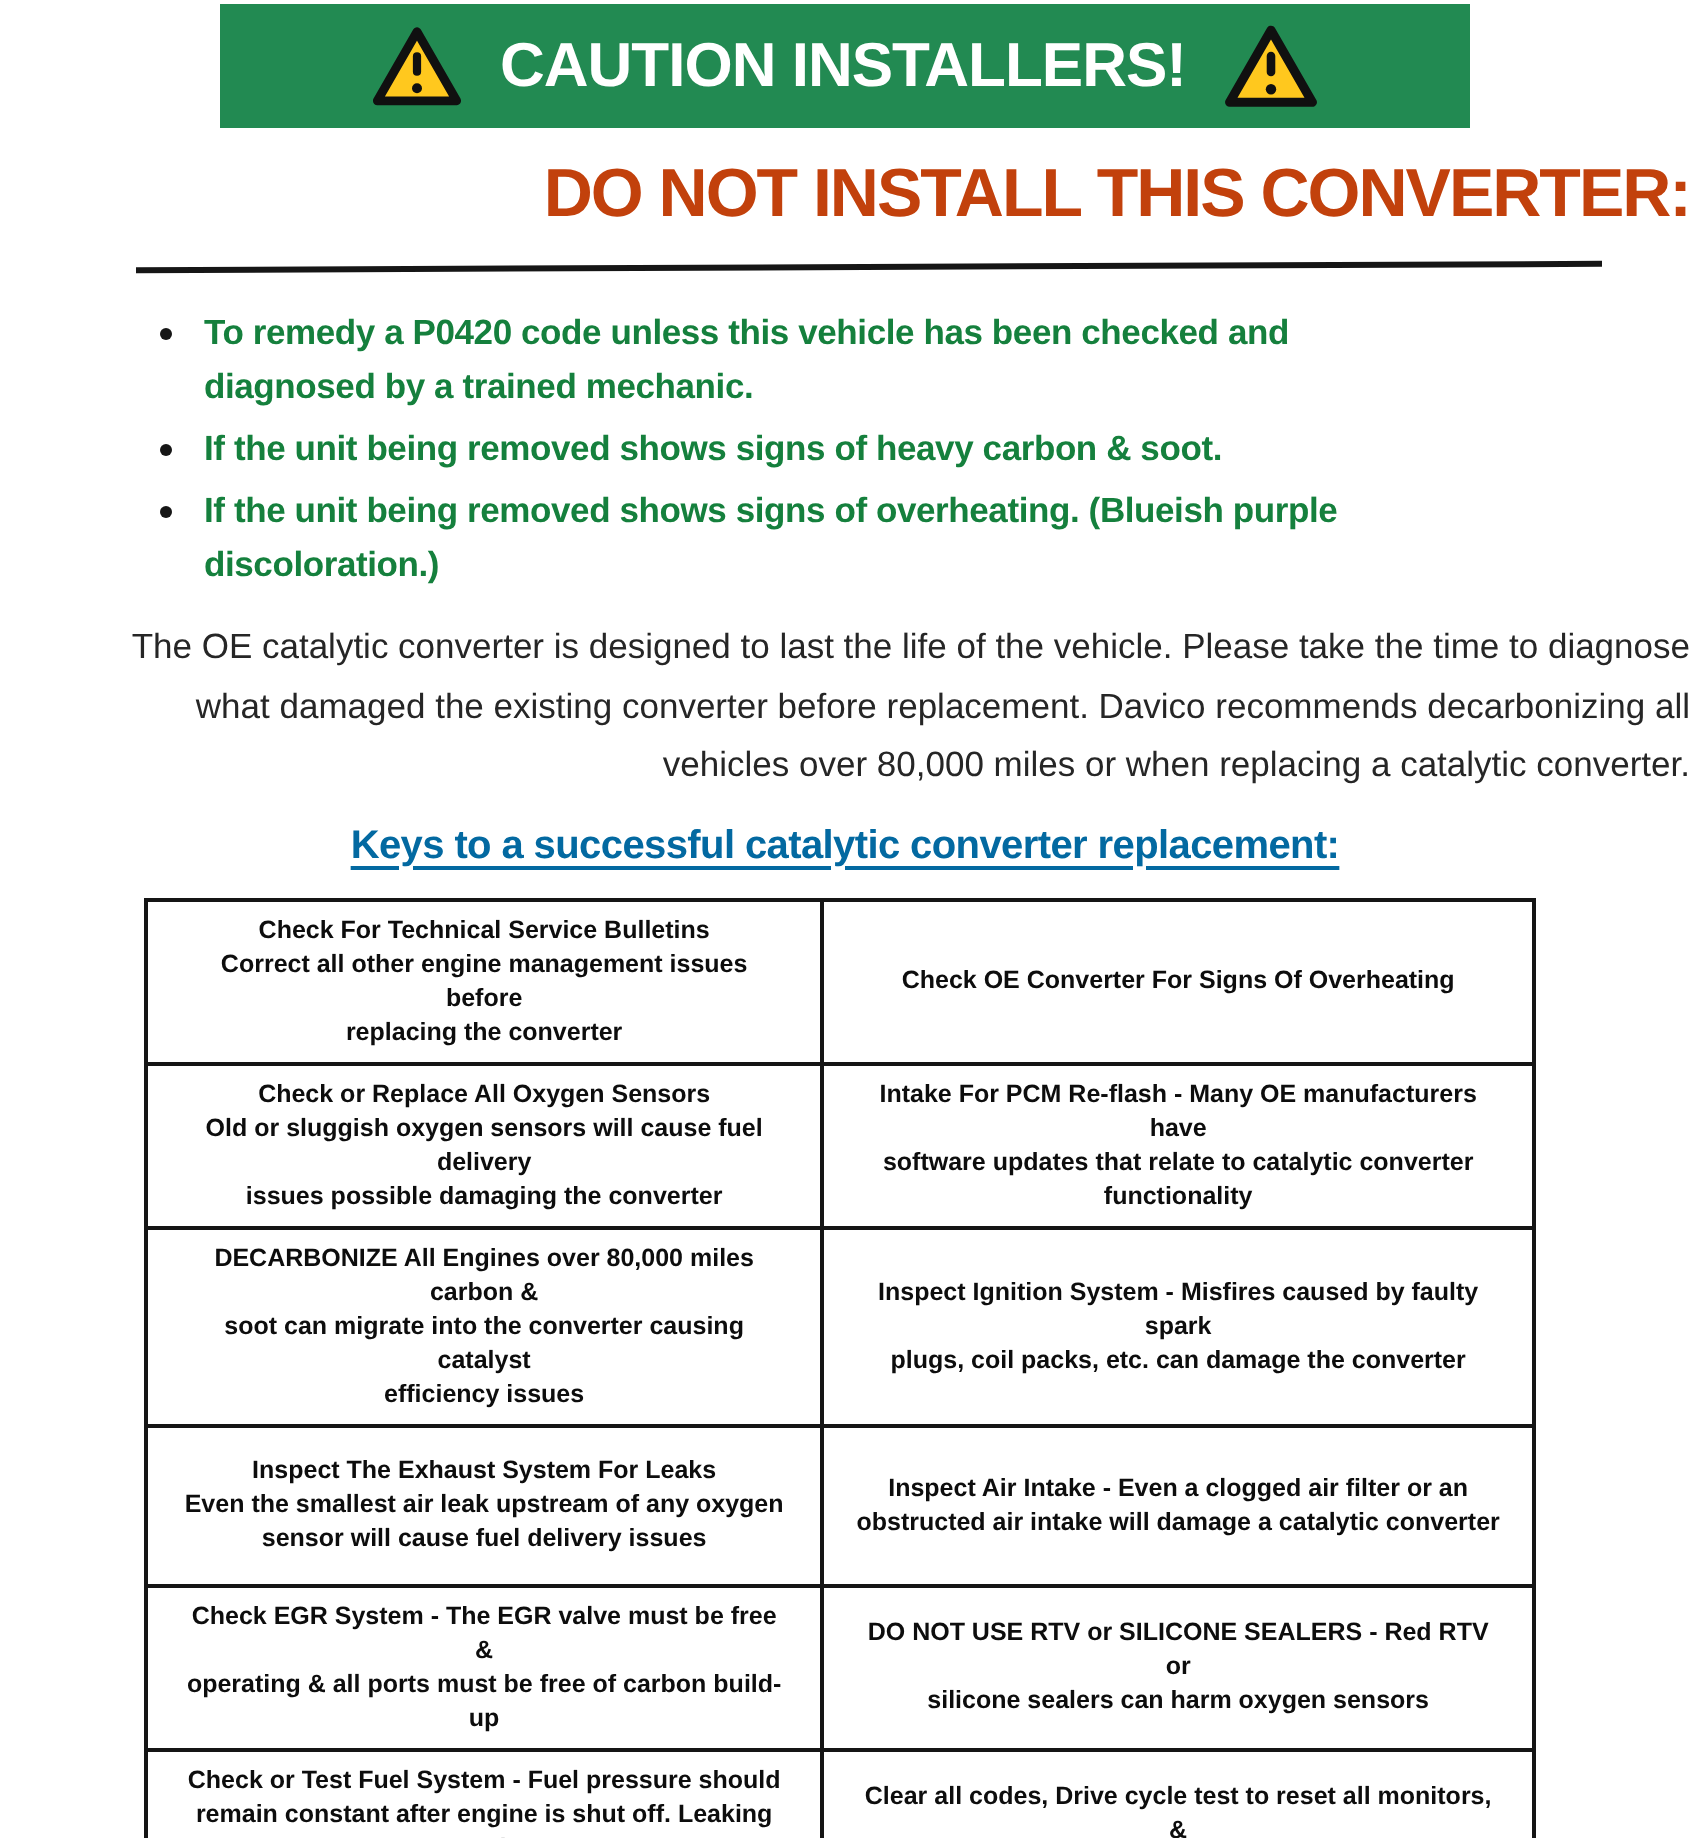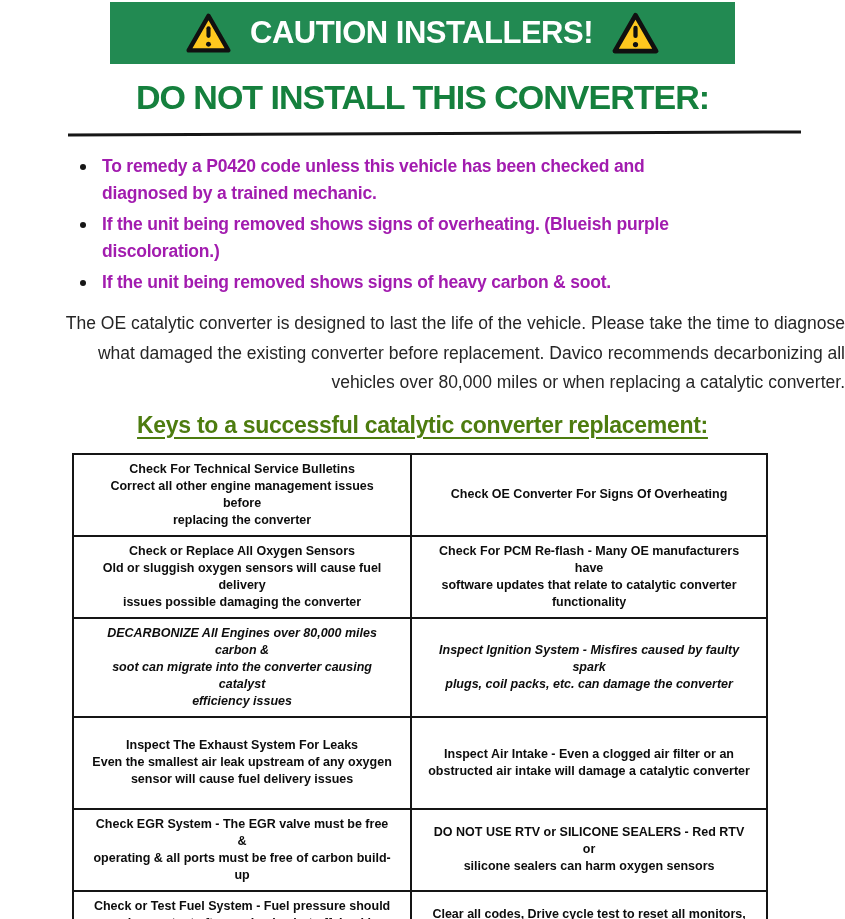--- a/index.html
+++ b/index.html
@@ -17,69 +17,69 @@
     display:flex; align-items:center; justify-content:center; gap:18px;
   }
   .banner-text {
     color:#ffffff; font-weight:bold; font-size:31px; letter-spacing:-0.5px;
     white-space:nowrap;
   }
   .tri { display:block; line-height:0; }
 
   
   .heading {
-    margin:14px 0 0 0; text-align:center;
-    font-size:34px; font-weight:bold; letter-spacing:-1px; color:#15803d;
+    margin:14px 0 0 0; text-align:right;
+    font-size:34px; font-weight:bold; letter-spacing:-1px; color:#c2410c;
   }
 
   
   .rule {
     width:733px; height:3px; background:#161616;
     margin:15px 0 0 68px; transform:rotate(-0.25deg);
   }
 
   
   .warnings { margin:18px 0 0 80px; padding:0; list-style:none; width:665px; }
   .warnings li { display:flex; gap:16px; margin-bottom:4px; }
   .dot { flex:none; width:6px; height:6px; border-radius:50%; background:#161616; margin-top:11px; }
   .li-text {
     white-space:pre-line; font-weight:bold; font-size:17.5px; line-height:27px;
-    letter-spacing:-0.2px; color:#a21caf;
+    letter-spacing:-0.2px; color:#15803d;
   }
 
   
   .body-para {
     margin:13px 0 0 0; text-align:right; white-space:pre-line;
     font-size:17.5px; line-height:29.5px; color:var(--body-text, #262626);
     font-weight:normal;
   }
 
   
   .table-title {
     margin:14px 0 0 0; text-align:center;
-    font-size:23px; font-weight:bold; letter-spacing:-0.3px; color:#4d7c0f;
+    font-size:20px; font-weight:bold; letter-spacing:-0.3px; color:#0369a1;
     text-decoration:underline; text-decoration-thickness:2px; text-underline-offset:4px;
   }
 
   
   table.keys {
     margin:14px 0 0 72px; width:696px;
     border-collapse:collapse; table-layout:fixed;
   }
   table.keys td {
     border:2px solid #151515; padding:6px 16px;
     text-align:center; vertical-align:middle;
     font-weight:bold; font-size:12.5px; line-height:17px; color:#0d0d0d;
     white-space:pre-line;
   }
   td.col-left  { width:48.6%; }
   td.col-right { width:51.4%; }
   td.cell-big  { font-size:15px; line-height:20px;margin-top:24px; }
-  tr.r1 { height:78px; } tr.r2 { height:78px; } tr.r3 { height:79px;font-style:italic; }
-  tr.r4 { height:92px; } tr.r5 { height:65px; } tr.r6 { height:77px; }
+  tr.r1 { height:78px; } tr.r2 { height:78px; } tr.r3 { height:79px; }
+  tr.r4 { height:80px; } tr.r5 { height:65px; } tr.r6 { height:77px; }
 </style>
 </head>
 <body>
 
 <div class="page">
 
   <div class="banner">
     <span class="tri">
       <svg viewBox="0 0 64 58" width="47" height="43" aria-hidden="true">
         <path d="M32 5 L59 52 L5 52 Z" fill="var(--warning-yellow, #ffc81e)" stroke="#101010" stroke-width="6" stroke-linejoin="round"></path>
@@ -102,26 +102,26 @@
   <div class="rule"></div>
 
   <ul class="warnings">
     <li>
       <span class="dot"></span>
       <span class="li-text">To remedy a P0420 code unless this vehicle has been checked and
 diagnosed by a trained mechanic.</span>
     </li>
     <li>
       <span class="dot"></span>
-      <span class="li-text">If the unit being removed shows signs of overheating. (Blueish purple
-discoloration.)</span>
+      <span class="li-text">If the unit being removed shows signs of heavy carbon &amp; soot.</span>
     </li>
     <li>
       <span class="dot"></span>
-      <span class="li-text">If the unit being removed shows signs of heavy carbon &amp; soot.</span>
+      <span class="li-text">If the unit being removed shows signs of overheating. (Blueish purple
+discoloration.)</span>
     </li>
   </ul>
 
   <p class="body-para">The OE catalytic converter is designed to last the life of the vehicle. Please take the time to diagnose
 what damaged the existing converter before replacement. Davico recommends decarbonizing all
 vehicles over 80,000 miles or when replacing a catalytic converter.</p>
 
   <h2 class="table-title">Keys to a successful catalytic converter replacement:</h2>
 
   <table class="keys">
@@ -129,21 +129,21 @@
         <tr class="r1">
       <td class="col-left">Check For Technical Service Bulletins
 Correct all other engine management issues before
 replacing the converter</td>
       <td class="col-right cell-big">Check OE Converter For Signs Of Overheating</td>
     </tr>
     <tr class="r2">
       <td class="col-left">Check or Replace All Oxygen Sensors
 Old or sluggish oxygen sensors will cause fuel delivery
 issues possible damaging the converter</td>
-      <td class="col-right">Check For PCM Re-flash - Many OE manufacturers have
+      <td class="col-right">Intake For PCM Re-flash - Many OE manufacturers have
 software updates that relate to catalytic converter
 functionality</td>
     </tr>
     <tr class="r3">
       <td class="col-left">DECARBONIZE All Engines over 80,000 miles carbon &amp;
 soot can migrate into the converter causing catalyst
 efficiency issues</td>
       <td class="col-right">Inspect Ignition System - Misfires caused by faulty spark
 plugs, coil packs, etc. can damage the converter</td>
     </tr>

